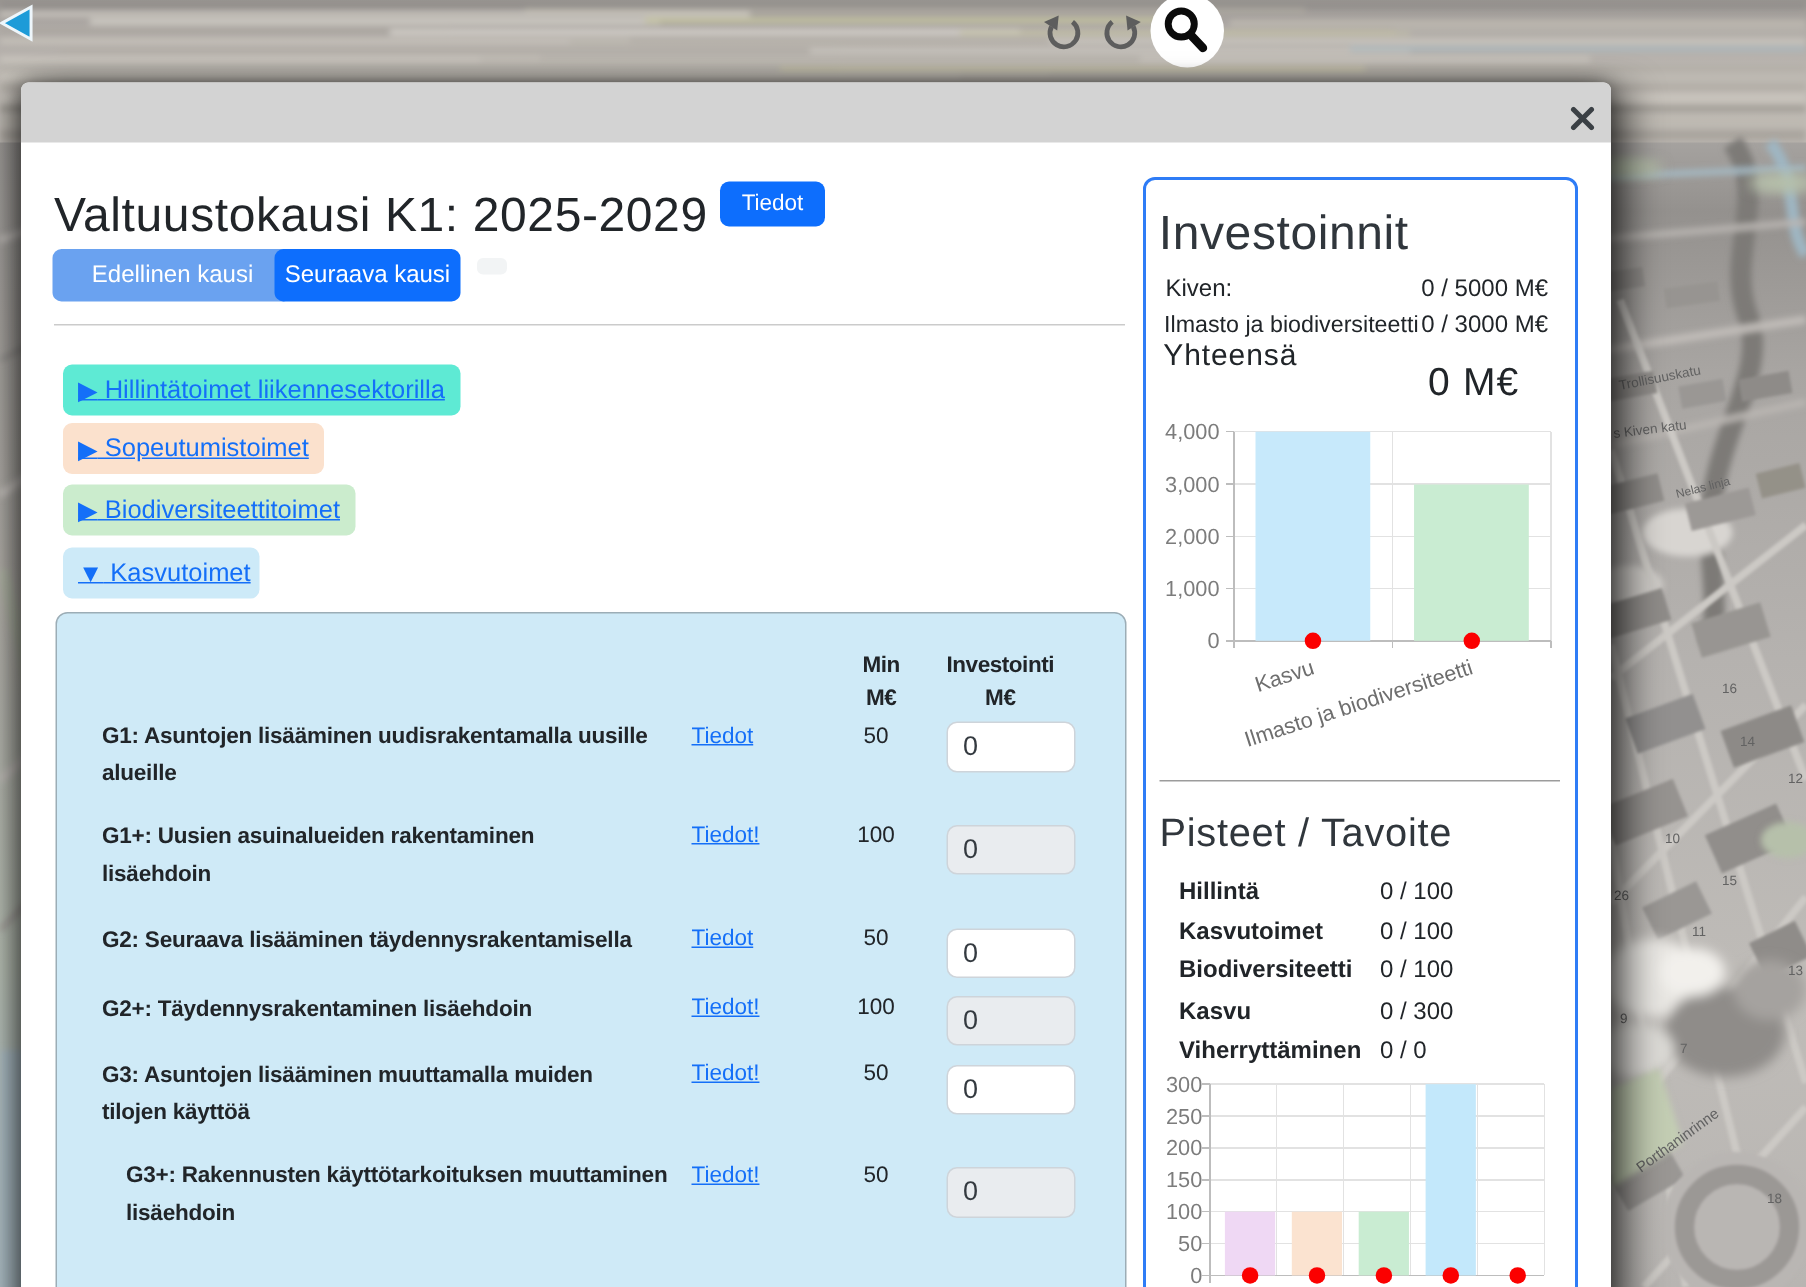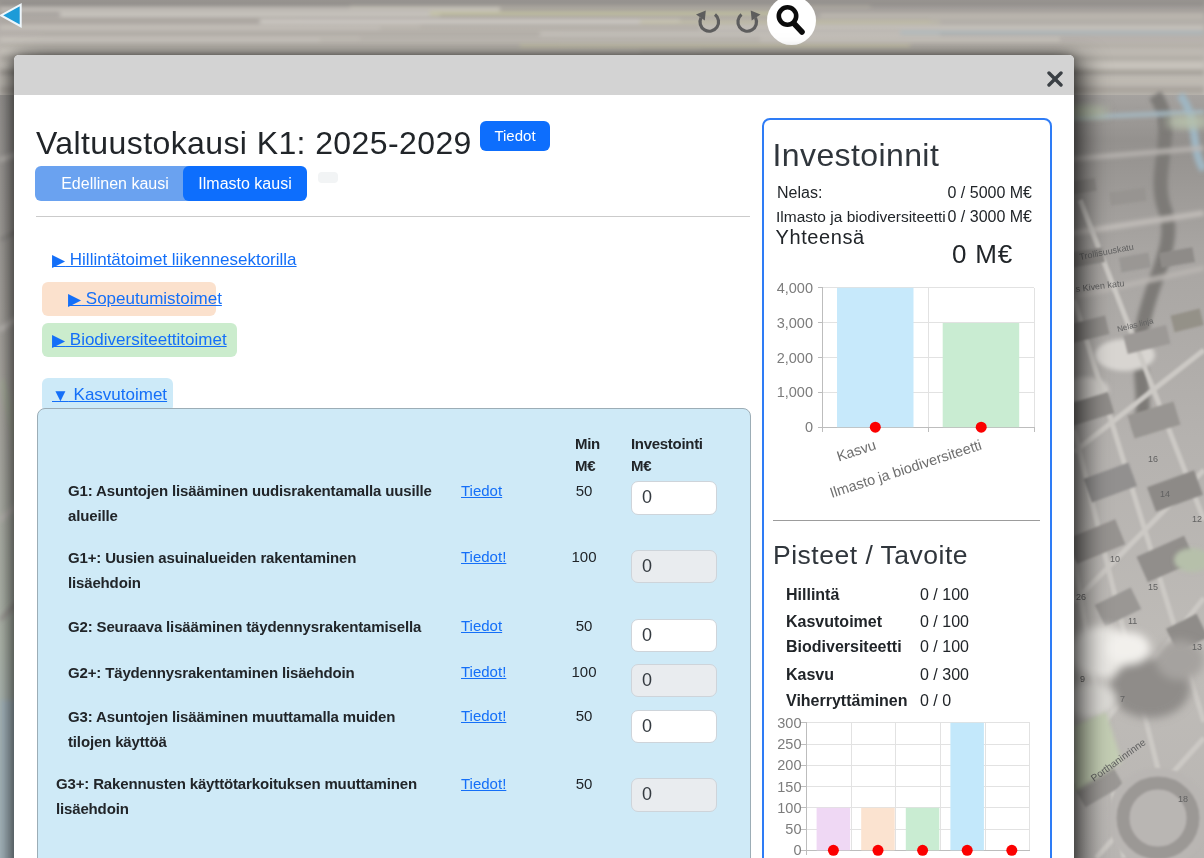--- a/index.html
+++ b/index.html
@@ -14,28 +14,28 @@
   #title { position:absolute; left:36px; top:127px; font-size:32px; line-height:1; color:#212529; letter-spacing:0.4px; }
   .btn { position:absolute; color:#fff; background:#0d6efd; border-radius:6px; text-align:center; font-size:16px; }
   #btn-tiedot { left:480px; top:121px; width:70px; height:30px; font-size:15px; line-height:30px; }
   #btn-edellinen { left:35px; top:166px; width:160px; height:35px; line-height:35px; background:#6aa2f0; }
   #btn-seuraava { left:183px; top:166px; width:124px; height:35px; line-height:35px; }
   #pill-mini { position:absolute; left:318px; top:172px; width:20px; height:11px; background:#f2f4f5; border-radius:4px; }
   #hr1 { position:absolute; left:36px; top:216px; width:714px; height:0; border-top:1px solid #cbcbcb; }
   .acc { position:absolute; left:42px; height:34px; border-radius:6px; }
   .acc a { display:block; padding:0 10px; font-size:17px; line-height:33px; color:#146ff8; text-decoration:underline; white-space:nowrap; }
   .tri { font-size:17px; vertical-align:-1px; letter-spacing:0; }
-  #acc1 { top:243px; width:265px; background:#ffffff; }
-  #acc2 { top:282px; width:174px; background:#fbe1cd;padding-left:16px; }
+  #acc1 { top:243px; width:265px; background:#5eead4; }
+  #acc2 { top:282px; width:174px; background:#fbe1cd; }
   #acc3 { top:323px; width:195px; background:#cbeccd; }
-  #acc4 { top:378px; width:131px; background:#cdeaf8; }
+  #acc4 { top:365px; width:131px; background:#cdeaf8; }
   
   #bluepanel { position:absolute; left:37px; top:408px; width:714px; height:470px; background:#cfeaf7; border:1px solid #9cadb6; border-radius:8px; }
   .trow { position:absolute; font-weight:bold; font-size:15px; letter-spacing:-0.15px; line-height:24.5px; color:#212529; }
-  .thead { position:absolute; font-weight:bold; font-size:15px; line-height:22px; color:#212529; letter-spacing:-0.3px; }
+  .thead { position:absolute; font-weight:bold; font-size:15px; line-height:22px; color:#212529; letter-spacing:-0.3px;text-align:center; }
   .tlink { position:absolute; font-size:15px; line-height:20px; color:#146ff8; text-decoration:underline; }
   .tmin { position:absolute; width:40px; text-align:center; font-size:15px; line-height:20px; color:#212529; }
   .tinput { position:absolute; width:85.5px; height:33.5px; background:#fff; border:1px solid #ced4da; border-radius:7px; font-size:18px; line-height:31px; color:#343a40; padding-left:10px; }
   .tinput.dis { background:#e9ecef; }
   
   #rpanel { position:absolute; left:762px; top:118px; width:290px; height:760px; background:#fff; border:2px solid #2e7cf6; border-radius:8px; }
   .rp { position:absolute; color:#212529; }
 </style>
 </head>
 <body>
@@ -218,21 +218,21 @@
           <line x1="2" y1="2" x2="14" y2="14"></line>
             <line x1="14" y1="2" x2="2" y2="14"></line>
         </g>
       </svg>
     </div>
   </div>
 
   <div id="title">Valtuustokausi K1: 2025-2029</div>
   <div class="btn" id="btn-tiedot">Tiedot</div>
   <div class="btn" id="btn-edellinen">Edellinen kausi</div>
-  <div class="btn" id="btn-seuraava">Ilmasto kausi</div>
+  <div class="btn" id="btn-seuraava">Seuraava kausi</div>
   <div id="pill-mini"></div>
   <div id="hr1"></div>
 
   <div class="acc" id="acc1">
       <a href="#"><span class="tri">▶</span> Hillintätoimet liikennesektorilla</a>
     </div>
   <div class="acc" id="acc2">
       <a href="#"><span class="tri">▶</span> Sopeutumistoimet</a>
     </div>
   <div class="acc" id="acc3">
@@ -265,30 +265,30 @@
     <div class="trow" style="left:68px; top:661px;">G2+: Täydennysrakentaminen lisäehdoin</div>
     <a class="tlink" href="#" style="left:461px; top:662px;">Tiedot!</a>
     <div class="tmin" style="left:564px; top:662px;">100</div>
     <div class="tinput dis" style="left:631px; top:663.5px;">0</div>
 
     <div class="trow" style="left:68px; top:705px;">G3: Asuntojen lisääminen muuttamalla muiden<br>tilojen käyttöä</div>
     <a class="tlink" href="#" style="left:461px; top:706px;">Tiedot!</a>
     <div class="tmin" style="left:564px; top:706px;">50</div>
     <div class="tinput" style="left:631px; top:709.5px;">0</div>
 
-    <div class="trow" style="left:56px; top:772px;">G3+: Rakennusten käyttötarkoituksen muuttaminen<br>lisäehdoin</div>
+    <div class="trow" style="left:84px; top:772px;">G3+: Rakennusten käyttötarkoituksen muuttaminen<br>lisäehdoin</div>
     <a class="tlink" href="#" style="left:461px; top:774px;">Tiedot!</a>
     <div class="tmin" style="left:564px; top:774px;">50</div>
     <div class="tinput dis" style="left:631px; top:778px;">0</div>
   </div>
 
   <div id="rpanel"></div>
   <div id="rcontent">
     <div class="rp" style="left:772.5px; top:138.5px; font-size:32px; line-height:1; color:#30363c; letter-spacing:.4px;">Investoinnit</div>
-    <div class="rp" style="left:777px; top:184.5px; font-size:16px; line-height:1;">Nelas:</div>
+    <div class="rp" style="left:777px; top:184.5px; font-size:16px; line-height:1;">Kiven:</div>
     <div class="rp" style="left:942px; top:184.5px; width:90px; text-align:right; font-size:16px; line-height:1; white-space:nowrap;">0 / 5000 M€</div>
     <div class="rp" style="left:776px; top:209px; font-size:15.5px; line-height:1;">Ilmasto ja biodiversiteetti</div>
     <div class="rp" style="left:942px; top:209px; width:90px; text-align:right; font-size:16px; line-height:1; white-space:nowrap;">0 / 3000 M€</div>
     <div class="rp" style="left:775.5px; top:227px; font-size:20px; line-height:1; letter-spacing:.6px;">Yhteensä</div>
     <div class="rp" style="left:952px; top:240.5px; font-size:26px; line-height:1; letter-spacing:.8px;">0 M€</div>
 
     <svg class="abs" style="left:762px; top:275px;" width="289" height="245">
       <g stroke="#e2e2e2" stroke-width="1" shape-rendering="crispEdges">
         <line x1="60.8" y1="12.8" x2="272" y2="12.8"></line>
         <line x1="60.8" y1="47.7" x2="272" y2="47.7"></line>

